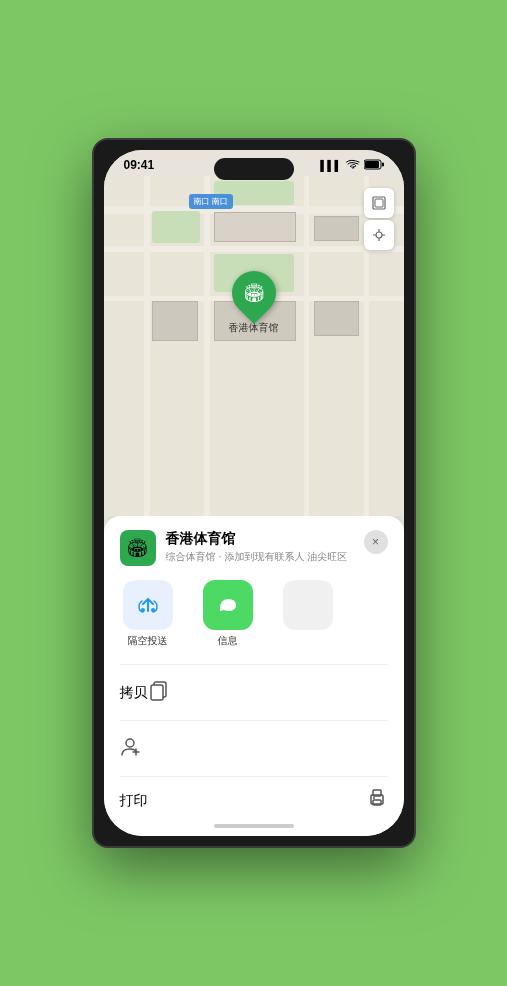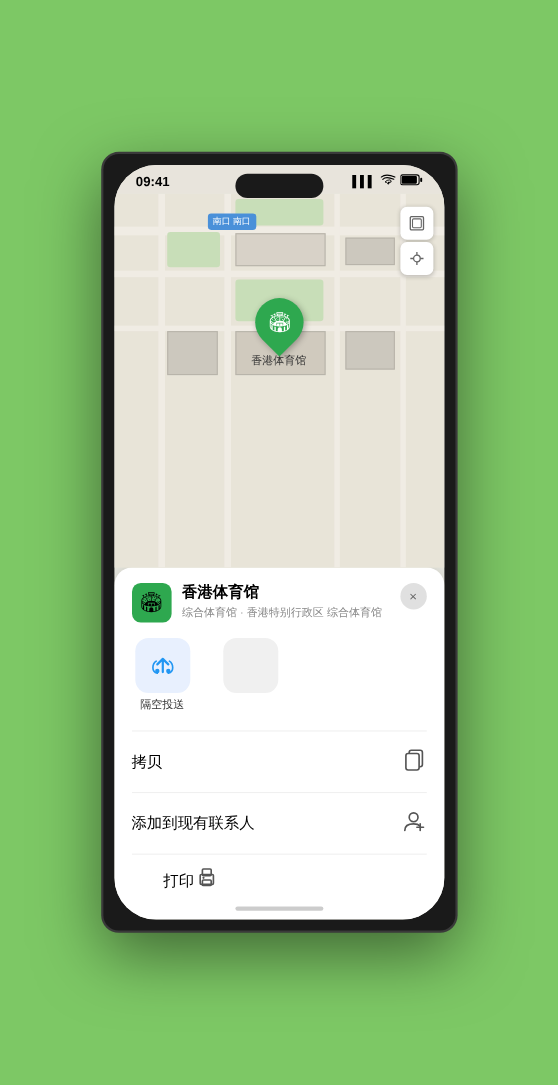--- a/index.html
+++ b/index.html
@@ -267,41 +267,40 @@
       background: #ffed85;
       border-radius: 9px 9px 0 0;
     }
     
     .action-list {
       border-top: 1px solid #f0f0f0;
     }
     .action-item {
       display: flex;
       align-items: center;
-      justify-content: space-between;
       padding: 14px 0;
       border-bottom: 1px solid #f0f0f0;
     }
     .action-item:last-child {
       border-bottom: none;
     }
     .action-label {
       font-size: 14px;
       color: #000;
     }
     .action-icon {
       font-size: 18px;
       color: #555;
     }
     
     .partial-item {
       display: flex;
       align-items: center;
+      justify-content: space-between;
       padding: 10px 0 6px;
-      margin-left: 29px;
     }
     .home-indicator {
       width: 80px;
       height: 4px;
       background: #000;
       border-radius: 2px;
       margin: 4px auto 8px;
       opacity: 0.2;
     }
   </style>
@@ -387,41 +386,50 @@
         <div class="pin-label">香港体育馆</div>
       </div>
     </div>
 
     <div class="bottom-sheet">
 
       <div class="sheet-header">
         <div class="venue-icon">🏟</div>
         <div class="venue-info">
           <div class="venue-name">香港体育馆</div>
-          <div class="venue-desc">综合体育馆 · 香港特别行政区 综合体育馆</div>
+          <div class="venue-desc">综合体育馆 · 添加到现有联系人 油尖旺区</div>
         </div>
         <div class="close-btn">×</div>
       </div>
 
       <div class="share-row">
 
         <div class="share-item">
           <div class="share-icon" style="background:#e8f0fe;">
             <svg width="28" height="28" viewBox="0 0 28 28">
               <circle cx="14" cy="14" r="12" fill="#e8f0fe"></circle>
               <path d="M14 8 L14 20 M9 13 L14 8 L19 13" fill="none" stroke="#2196f3" stroke-width="2" stroke-linecap="round" stroke-linejoin="round"></path>
               <circle cx="9" cy="19" r="2" fill="#2196f3"></circle>
               <circle cx="19" cy="19" r="2" fill="#2196f3"></circle>
               <path d="M8 10 Q5 12 5 16 Q5 20 9 21" fill="none" stroke="#2196f3" stroke-width="1.5" stroke-linecap="round"></path>
               <path d="M20 10 Q23 12 23 16 Q23 20 19 21" fill="none" stroke="#2196f3" stroke-width="1.5" stroke-linecap="round"></path>
             </svg>
           </div>
           <span class="share-label">隔空投送</span>
         </div>
 
+        <div class="share-item">
+          <div class="share-icon" style="background:#4cd964;border-radius:12px;">
+            <svg width="28" height="28" viewBox="0 0 28 28">
+              <rect width="28" height="28" rx="6" fill="#4cd964"></rect>
+              <path d="M6 18 Q6 8 14 8 Q22 8 22 14 Q22 20 14 20 Q12 20 10 19 L6 20 Z" fill="white"></path>
+            </svg>
+          </div>
+          <span class="share-label">信息</span>
+        </div>
 
 
 
         <div class="share-item" style="position:relative;">
           <div class="share-icon" style="background:#f0f0f0;border-radius:12px;position:relative;overflow:hidden;">
             
           </div>
 
         </div>
       </div>
@@ -433,21 +441,20 @@
           <span class="action-icon">
             <svg width="22" height="22" viewBox="0 0 22 22">
               <rect x="6" y="3" width="12" height="15" rx="2" fill="none" stroke="#555" stroke-width="1.5"></rect>
               <rect x="3" y="6" width="12" height="15" rx="2" fill="white" stroke="#555" stroke-width="1.5"></rect>
             </svg>
           </span>
         </div>
 
 
         <div class="action-item">
-          <span class="action-label">添加到现有联系人</span>
           <span class="action-icon">
             <svg width="22" height="22" viewBox="0 0 22 22">
               <circle cx="10" cy="8" r="4" fill="none" stroke="#555" stroke-width="1.5"></circle>
               <path d="M2 20 Q2 14 10 14 Q14 14 16 16" fill="none" stroke="#555" stroke-width="1.5" stroke-linecap="round"></path>
               <line x1="16" y1="14" x2="16" y2="20" stroke="#555" stroke-width="1.5" stroke-linecap="round"></line>
               <line x1="13" y1="17" x2="19" y2="17" stroke="#555" stroke-width="1.5" stroke-linecap="round"></line>
             </svg>
           </span>
         </div>
 

